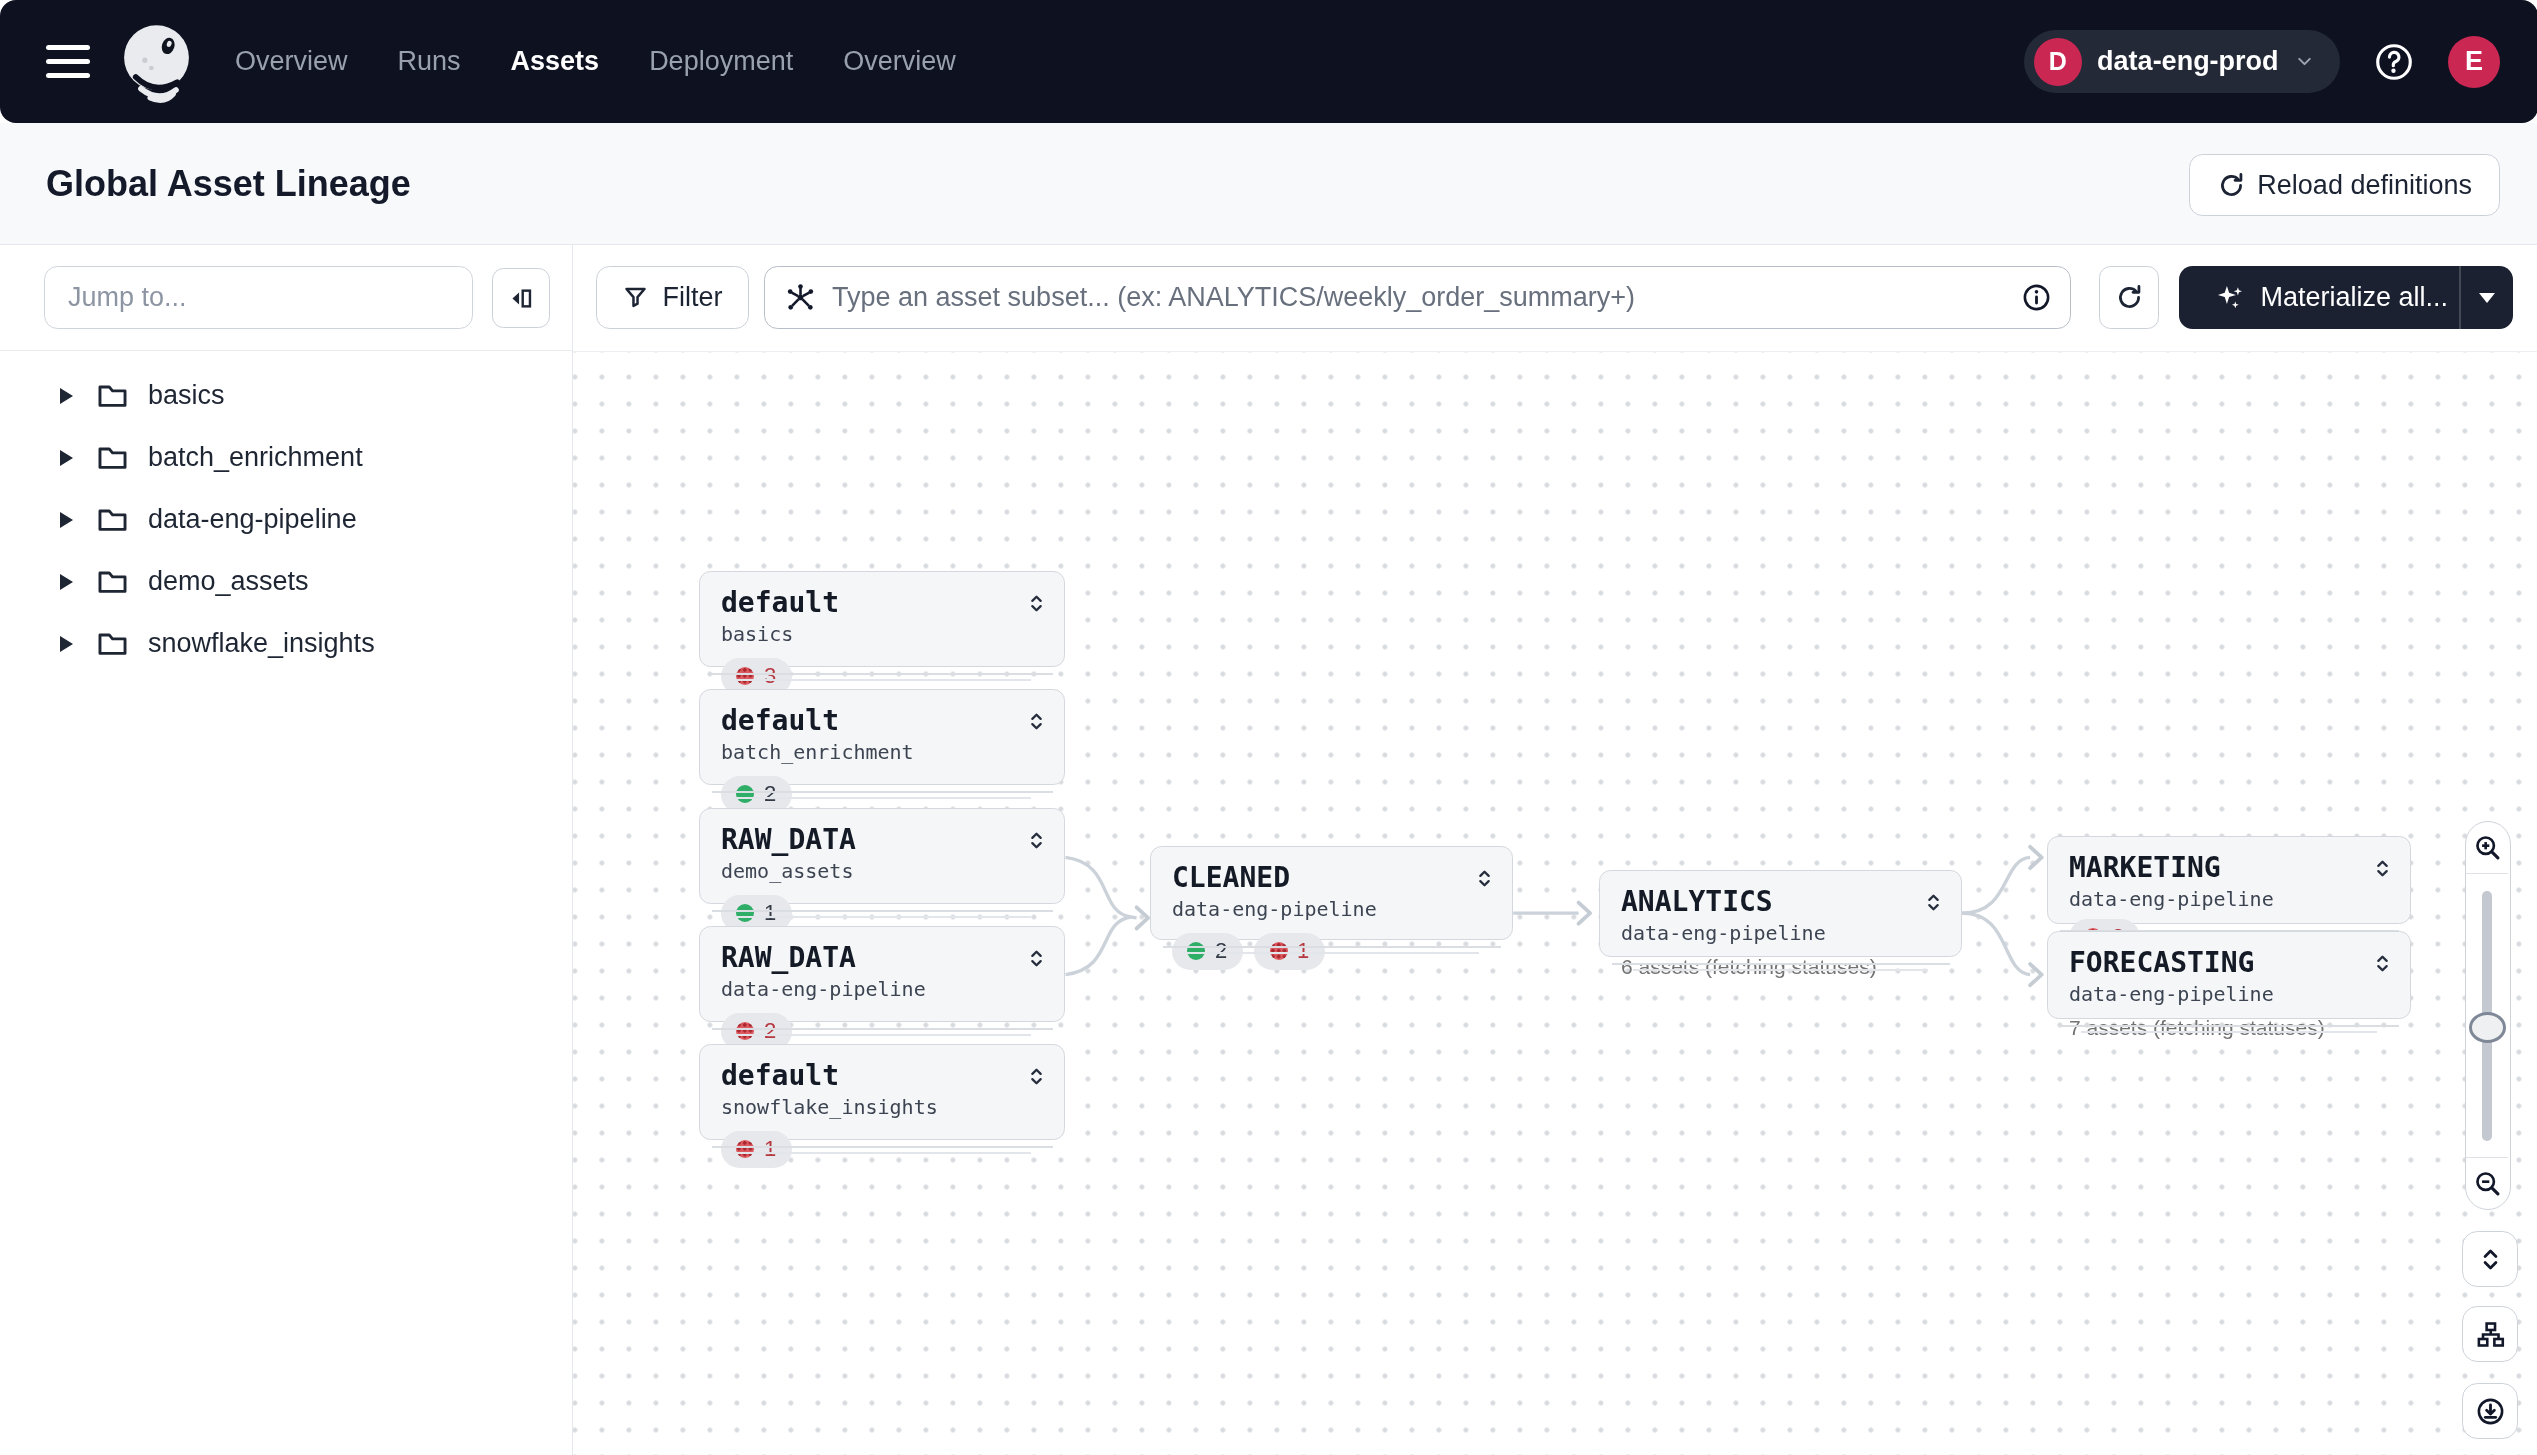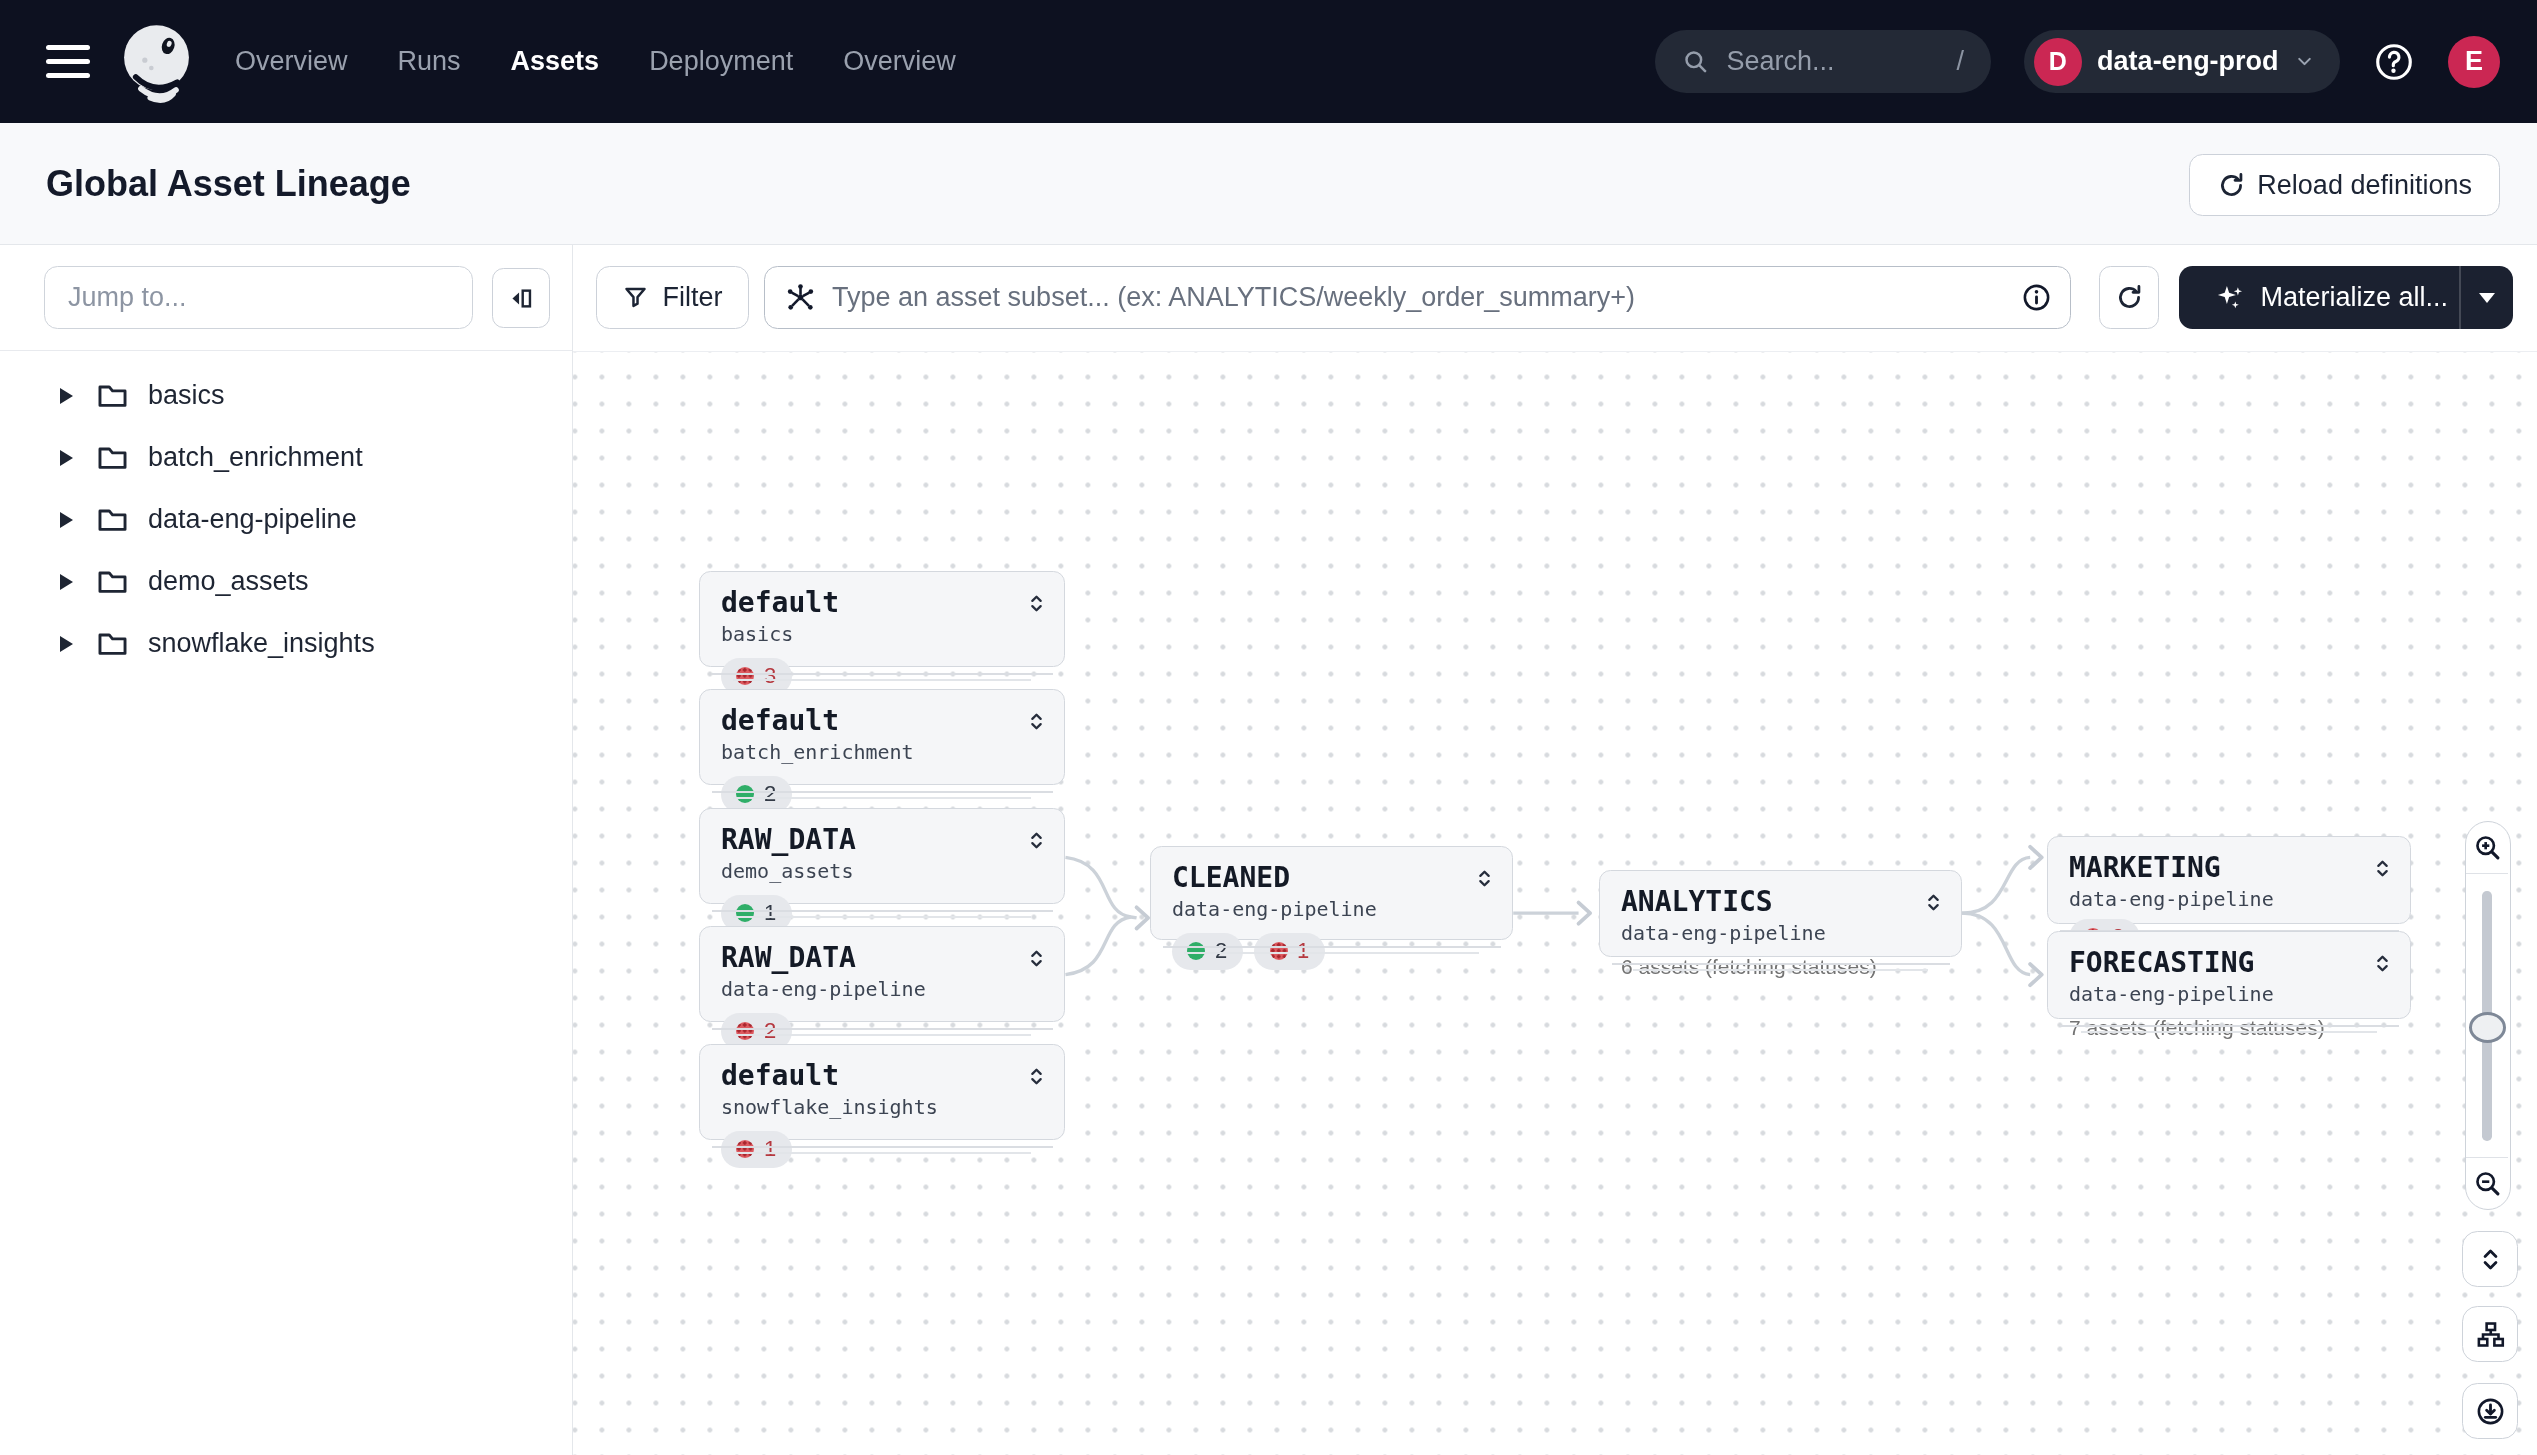--- a/index.html
+++ b/index.html
@@ -2,21 +2,21 @@
 <html><head>
 <meta charset="utf-8">
 <style>
   * { margin:0; padding:0; box-sizing:border-box; }
   html,body { width:2538px; height:1455px; overflow:hidden; background:#fff;
               font-family:"Liberation Sans", sans-serif; }
   svg { display:block; }
 
   
   .topnav { position:absolute; left:0; top:0; width:2538px; height:123px;
-            background:#0d1120; display:flex; align-items:center; }
+            background:#0d1120; display:flex; align-items:center;border-radius:16px; }
   .hamburger { margin-left:46px; width:44px; height:33px; display:flex; flex-direction:column;
                justify-content:space-between; cursor:pointer; }
   .hamburger i { display:block; height:4.8px; border-radius:2.9px; background:#fff; }
   .logo { margin-left:25px; width:83px; height:83px; }
   .nav-items { display:flex; align-items:center; margin-left:37px; gap:50px; }
   .nav-item { font-size:27px; color:#9aa1ae; cursor:pointer; }
   .nav-item.active { color:#ffffff; font-weight:bold; }
   .nav-right { margin-left:auto; display:flex; align-items:center; margin-right:38px; gap:33px; }
   .search-pill { width:336px; height:63px; background:#232936; border-radius:32px;
                  display:flex; align-items:center; padding:0 27px; gap:17.3px; color:#959dab; }
@@ -145,28 +145,20 @@
     <circle cx="14" cy="18.5" r="0.9" fill="#c9ccd2"></circle>
   </svg>
   <div class="nav-items">
     <span class="nav-item">Overview</span>
     <span class="nav-item">Runs</span>
     <span class="nav-item active">Assets</span>
     <span class="nav-item">Deployment</span>
     <span class="nav-item">Overview</span>
   </div>
   <div class="nav-right">
-    <div class="search-pill">
-      <svg width="27" height="27" viewBox="0 0 24 24">
-        <circle cx="10.5" cy="10.5" r="6.5" fill="none" stroke="#959dab" stroke-width="2.2"></circle>
-        <line x1="15.5" y1="15.5" x2="20.5" y2="20.5" stroke="#959dab" stroke-width="2.2" stroke-linecap="round"></line>
-      </svg>
-      <span class="ph">Search...</span>
-      <span class="slash">/</span>
-    </div>
     <div class="ws-pill">
       <span class="ws-avatar">D</span>
       <span class="ws-name">data-eng-prod</span>
       <svg width="21" height="21" viewBox="0 0 24 24">
         <path d="M6 9l6 6 6-6" fill="none" stroke="#9aa3b1" stroke-width="2.4" stroke-linecap="round" stroke-linejoin="round"></path>
       </svg>
     </div>
     <svg width="42" height="42" viewBox="0 0 24 24">
       <circle cx="12" cy="12" r="9.3" fill="none" stroke="#ffffff" stroke-width="1.8"></circle>
       <path d="M9.4 9.2a2.7 2.7 0 1 1 3.7 2.5c-.9.37-1.5 1-1.5 1.9v.5" fill="none" stroke="#ffffff" stroke-width="1.8" stroke-linecap="round"></path>

